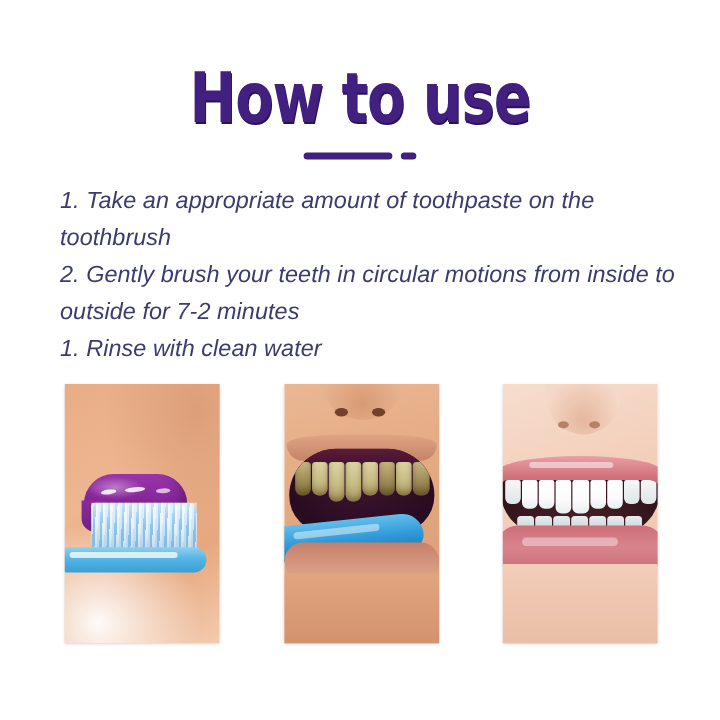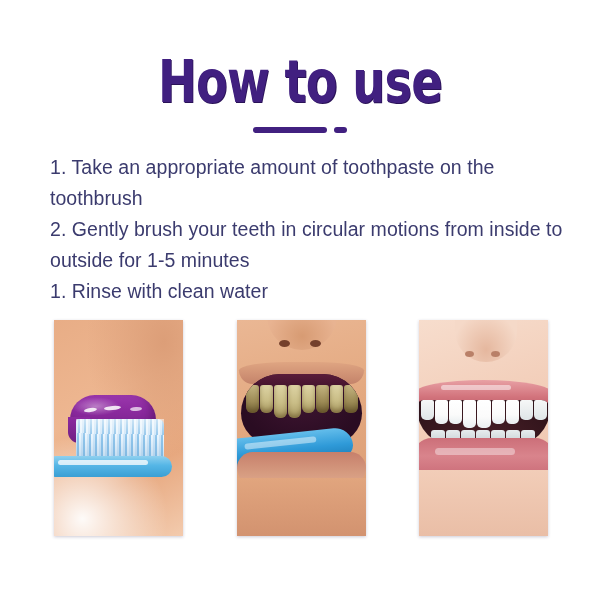--- a/index.html
+++ b/index.html
@@ -72,20 +72,21 @@
     width: 524px;
     color: #3b3b6e;
     font-family: "Liberation Sans", sans-serif;
     font-size: 19.5px;
     line-height: 31px;
     letter-spacing: 0.05px;
   }
   .step {
     margin: 0;
     padding: 0;
+    font-style: italic;
   }
 
   
   .photos {
     position: absolute;
     top: 320px;
     left: 54px;
     width: 494px;
     height: 216px;
     display: flex;
@@ -363,21 +364,21 @@
 
   <div class="title">How to use</div>
 
   <div class="divider">
     <span class="dash-long"></span>
     <span class="dash-short"></span>
   </div>
 
   <div class="steps">
     <p class="step">1. Take an appropriate amount of toothpaste on the toothbrush</p>
-    <p class="step">2. Gently brush your teeth in circular motions from inside to outside for 1-5 minutes</p>
+    <p class="step">2. Gently brush your teeth in circular motions from inside to outside for 7-2 minutes</p>
     <p class="step">1. Rinse with clean water</p>
   </div>
 
   <div class="photos">
 
     <div class="photo p1">
       <div class="paste">
         <span class="gl g1"></span>
         <span class="gl g2"></span>
         <span class="gl g3"></span>

